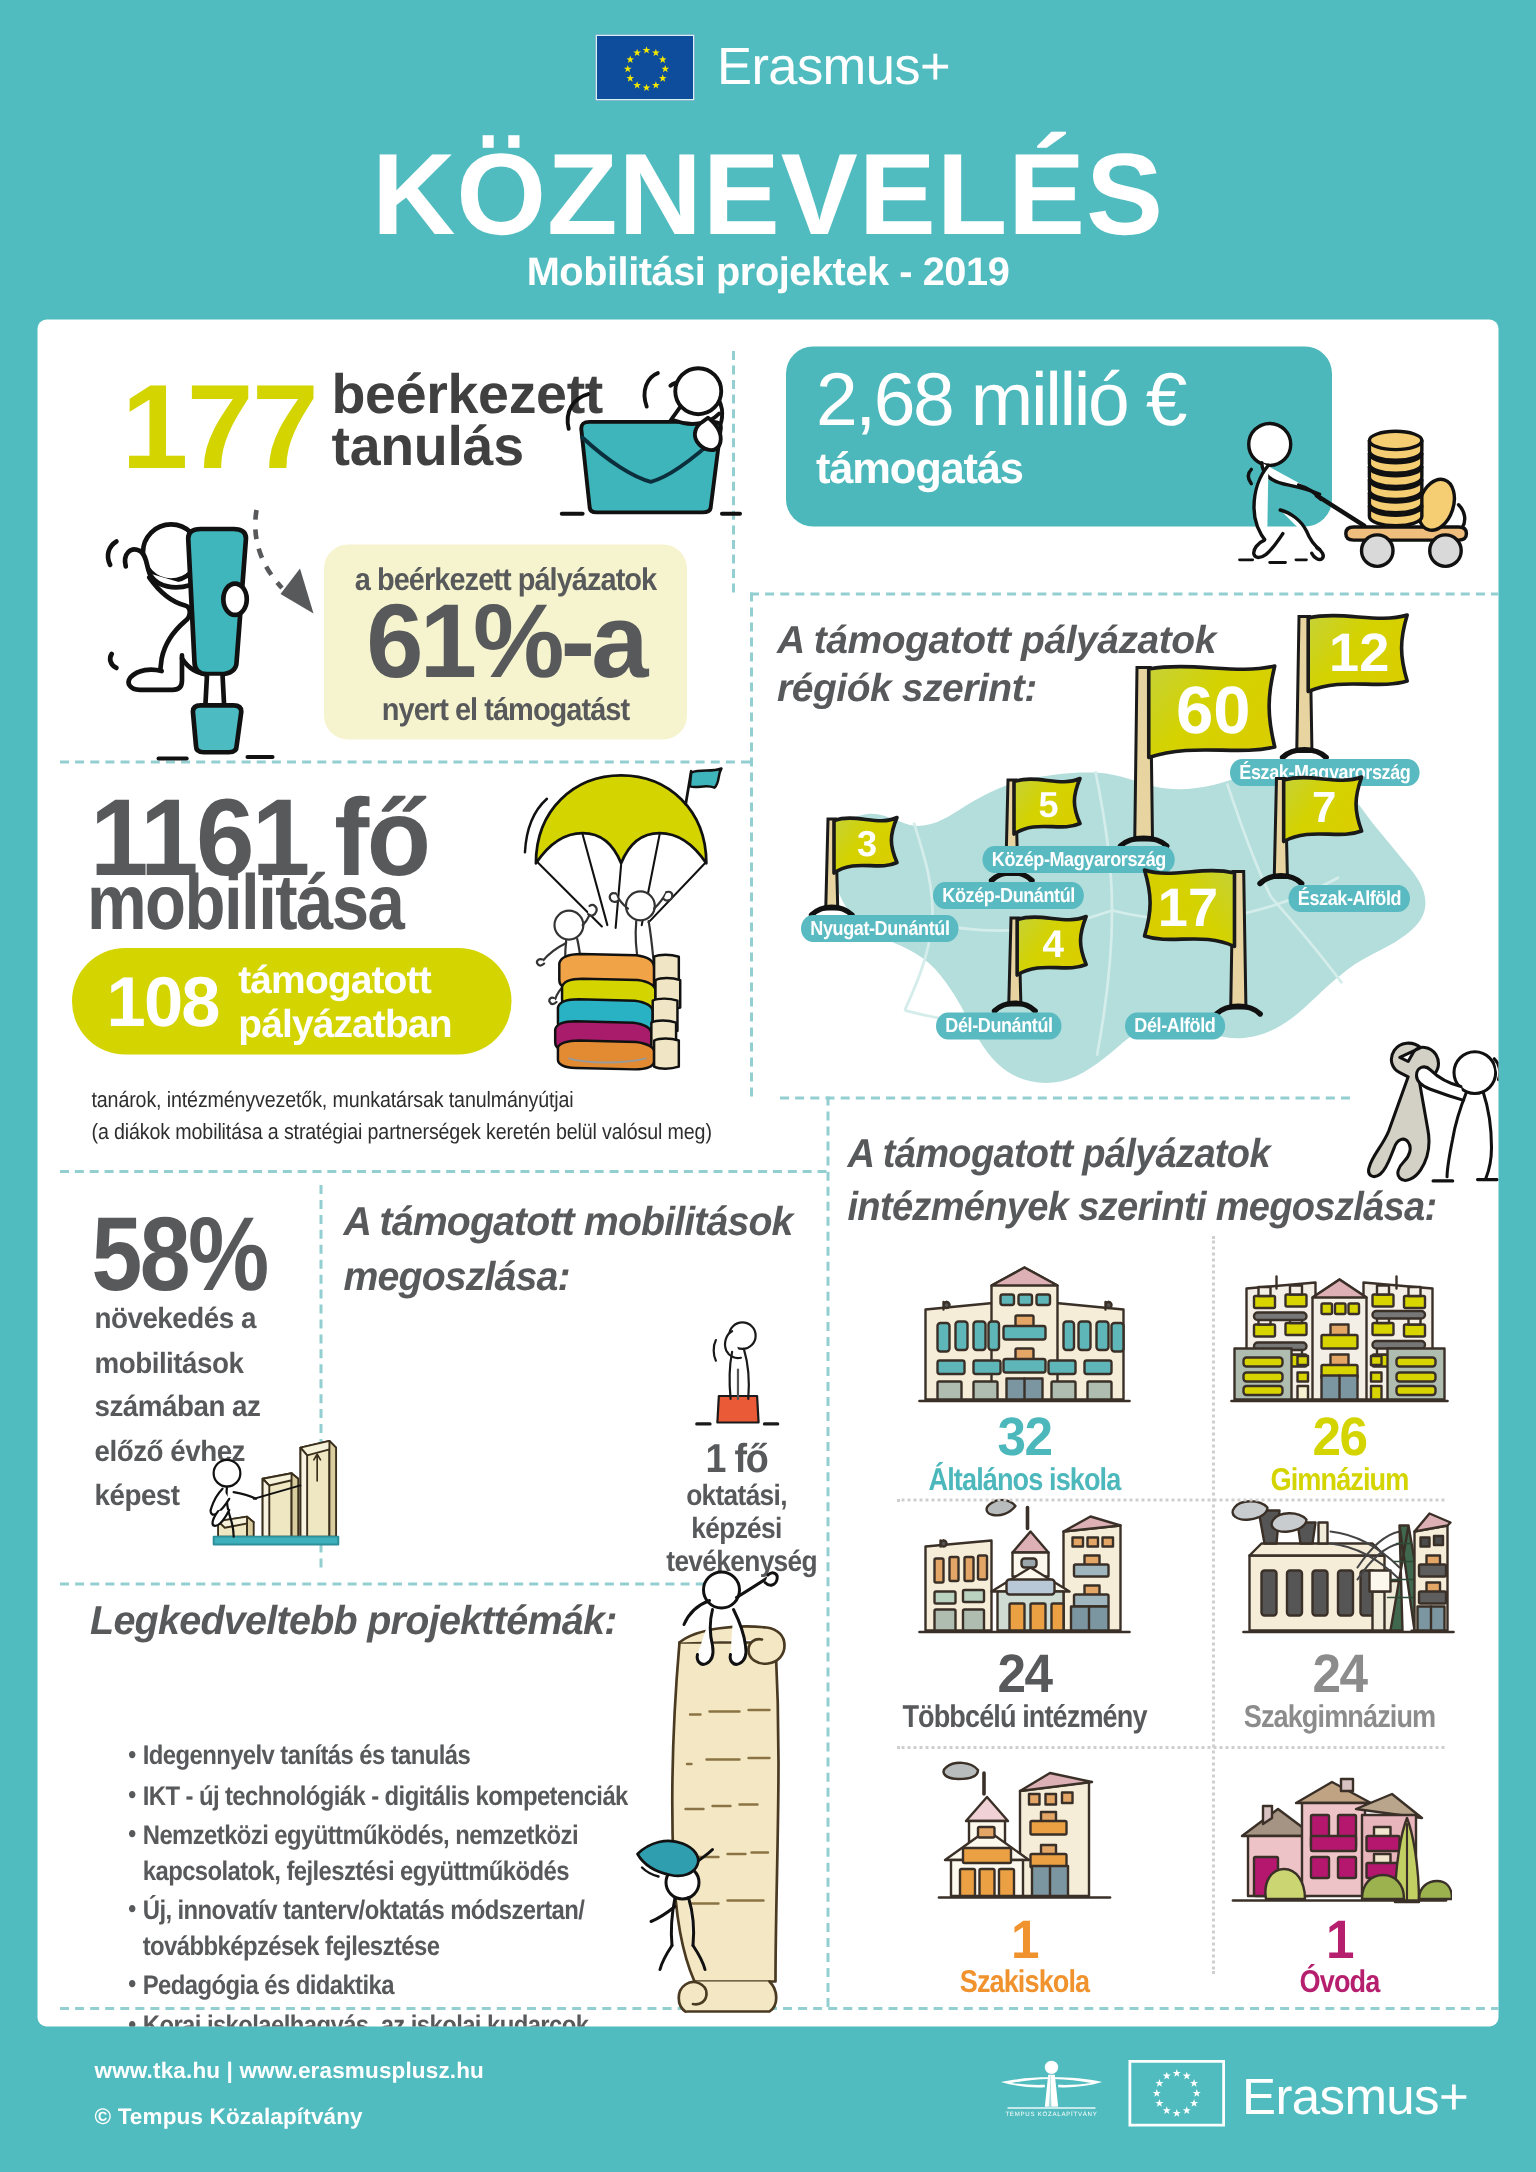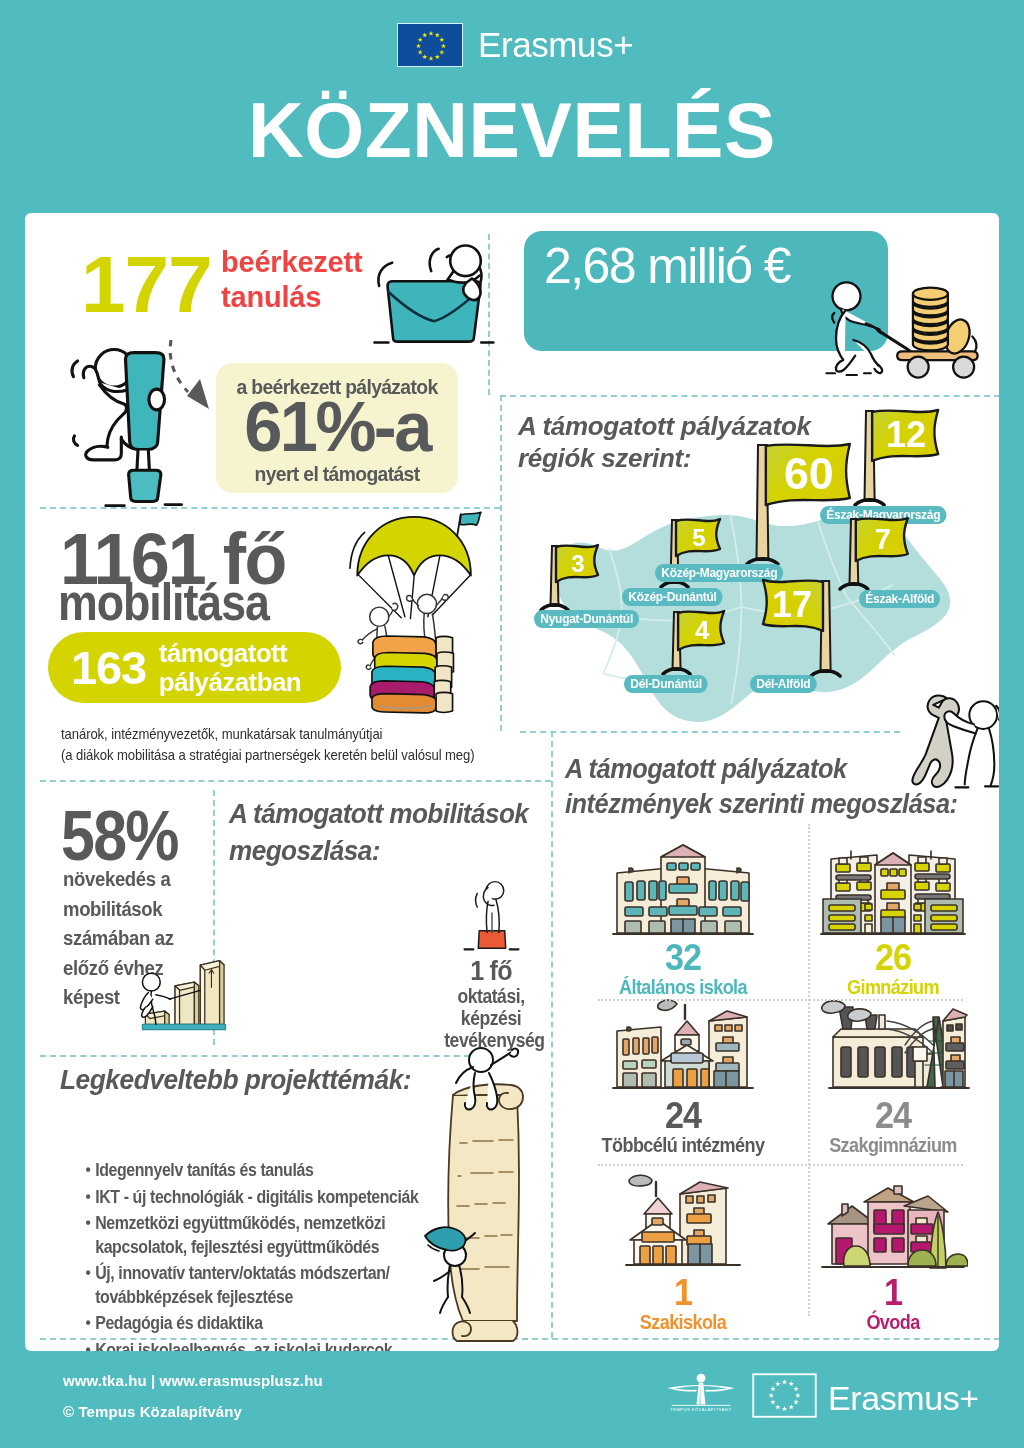--- a/index.html
+++ b/index.html
@@ -23,21 +23,21 @@
      font-size:26.5px;font-weight:700;letter-spacing:-.3px;}
 
   
   #card{left:25px;top:213px;width:974px;height:1138px;background:#fff;border-radius:6px;overflow:hidden;}
 
   .dash-v{position:absolute;border-left:2.4px dashed #93cfd1;}
   .dash-h{position:absolute;border-top:2.4px dashed #93cfd1;}
 
   
   #apps-number{left:56px;top:32px;font-size:80px;font-weight:700;color:#d3d400;line-height:1;letter-spacing:-1px;}
-  #apps-label{left:196px;top:32px;font-size:29px;font-weight:700;color:#ef4444;line-height:35px;letter-spacing:-.2px;}
+  #apps-label{left:196px;top:32px;font-size:37px;font-weight:700;color:#404040;line-height:35px;letter-spacing:-.2px;}
   #ill-envelope{left:343px;top:19px;width:130px;height:118px;}
 
   
   #ill-person-pin{left:37px;top:128px;width:128px;height:168px;}
   #arrow-curve{left:138px;top:125px;width:66px;height:80px;}
   #pct-box{left:191px;top:150px;width:242px;height:130px;background:#f5f4cf;border-radius:16px;text-align:center;}
   #pct-top{font-size:21px;font-weight:700;color:#58595b;padding-top:12px;letter-spacing:-.7px;transform:scaleX(.92);}
   #pct-val{font-size:70px;font-weight:700;color:#58595b;line-height:74px;letter-spacing:-2.6px;margin-top:-9px;transform:scaleX(.98);}
   #pct-bot{font-size:21px;font-weight:700;color:#58595b;margin-top:-2px;letter-spacing:-.7px;transform:scaleX(.92);}
 
@@ -127,20 +127,21 @@
               <path d="M20.50,19.30L21.13,21.13L23.07,21.17L21.53,22.33L22.09,24.18L20.50,23.08L18.91,24.18L19.47,22.33L17.93,21.17L19.87,21.13Z"></path>
               <path d="M22.17,13.05L22.81,14.88L24.74,14.92L23.20,16.08L23.76,17.93L22.17,16.83L20.59,17.93L21.15,16.08L19.61,14.92L21.54,14.88Z"></path>
               <path d="M26.75,8.47L27.38,10.30L29.32,10.34L27.78,11.51L28.34,13.36L26.75,12.25L25.16,13.36L25.72,11.51L24.18,10.34L26.12,10.30Z"></path>
             </g>
         </g>
       </svg>
     </div>
     <div id="erasmus-word">Erasmus+</div>
   </div>
   <div id="main-title" class="abs">KÖZNEVELÉS</div>
+  <div id="subtitle" class="abs">Mobilitási projektek - 2019</div>
 </div>
 
 <div id="card" class="abs">
 
   <div class="dash-v" style="left:463px;top:21px;height:161px"></div>
   <div class="dash-h" style="left:475px;top:182px;width:500px"></div>
   <div class="dash-v" style="left:475px;top:182px;height:336px"></div>
   <div class="dash-h" style="left:15px;top:294px;width:460px"></div>
     <div class="dash-h" style="left:495px;top:518px;width:380px"></div>
   <div class="dash-v" style="left:526px;top:518px;height:607px"></div>
@@ -204,20 +205,21 @@
     <path d="M24 58 L46 71 L37 41 Z" fill="#58595b"></path>
   </svg>
   <div class="abs" id="pct-box">
      <div id="pct-top">a beérkezett pályázatok</div>
      <div id="pct-val">61%-a</div>
      <div id="pct-bot">nyert el támogatást</div>
   </div>
 
   <div class="abs" id="fund-box">
      <div id="fund-amt">2,68 millió €</div>
+     <div id="fund-lbl">támogatás</div>
   </div>
   <svg class="abs" id="ill-cart" width="160" height="105" viewBox="0 0 183 120">
     <g stroke="#111" stroke-width="2.6" stroke-linecap="round" stroke-linejoin="round">
 
       <g fill="#fff">
         <circle cx="28" cy="22" r="16"></circle>
         <path d="M22 36 C22 44 29 50 38 52 C47 54 58 56 66 60" fill="#fff"></path>
         <path d="M27 38 C20 46 16 58 16 70 C16 80 20 90 26 97" fill="#fff"></path>
         <path d="M24 95 C19 97 15 102 16 106 C17 109 21 109 25 106 C29 103 34 96 38 90" fill="#fff"></path>
         <path d="M36 72 C44 74 52 80 56 88 C58 93 62 99 66 102" fill="#fff"></path>
@@ -249,21 +251,21 @@
         <ellipse cx="124" cy="19" rx="20" ry="7"></ellipse>
       </g>
       <path d="M172 68 C177 73 178 80 175 85" fill="none"></path>
       <path d="M5 110 h10 M28 112 h12 M48 110 h8" fill="none" stroke-width="2.2"></path>
     </g>
   </svg>
 
   <div class="abs" id="mob-number">1161 fő</div>
   <div class="abs" id="mob-label">mobilitása</div>
   <div class="abs" id="mob-pill">
-     <span id="mob-pill-num">163</span>
+     <span id="mob-pill-num">108</span>
      <span id="mob-pill-txt">
         <span>támogatott</span><br>
         <span>pályázatban</span>
      </span>
   </div>
   <div class="abs" id="mob-note">
      <div>tanárok, intézményvezetők, munkatársak tanulmányútjai</div>
      <div>(a diákok mobilitása a stratégiai partnerségek keretén belül valósul meg)</div>
   </div>
   <svg class="abs" id="ill-parachute" width="170" height="218" viewBox="0 0 170 238">

